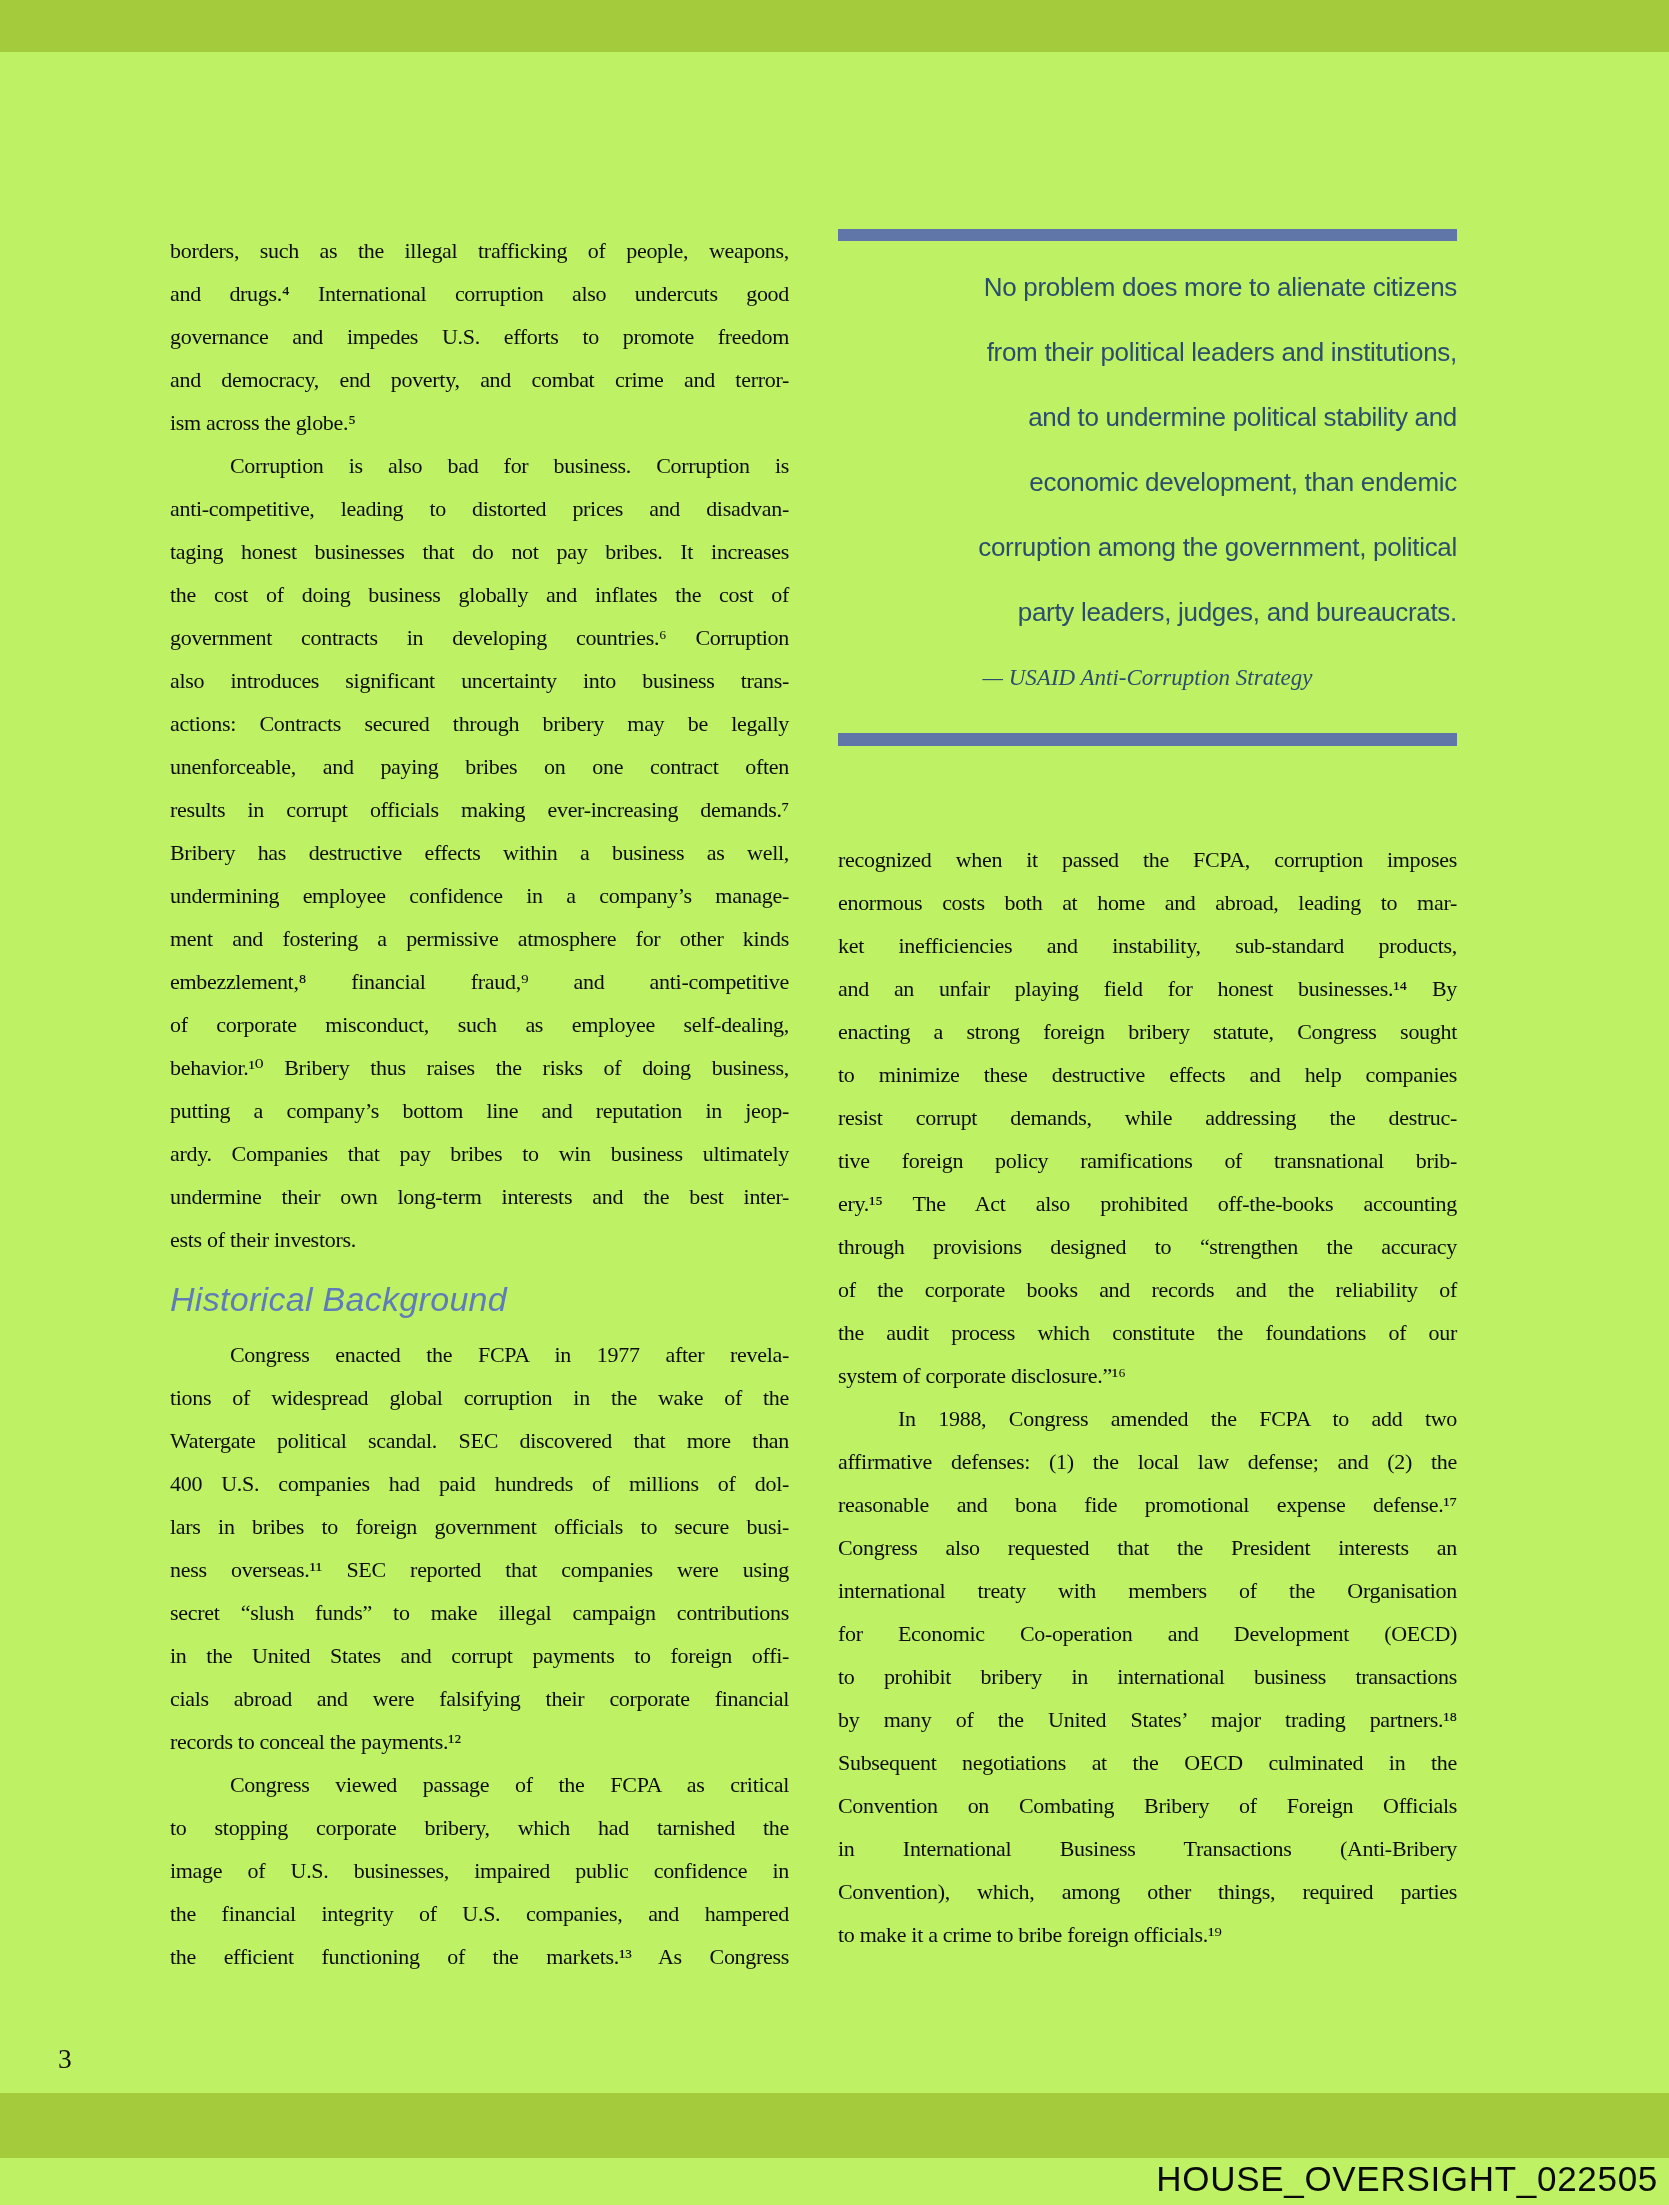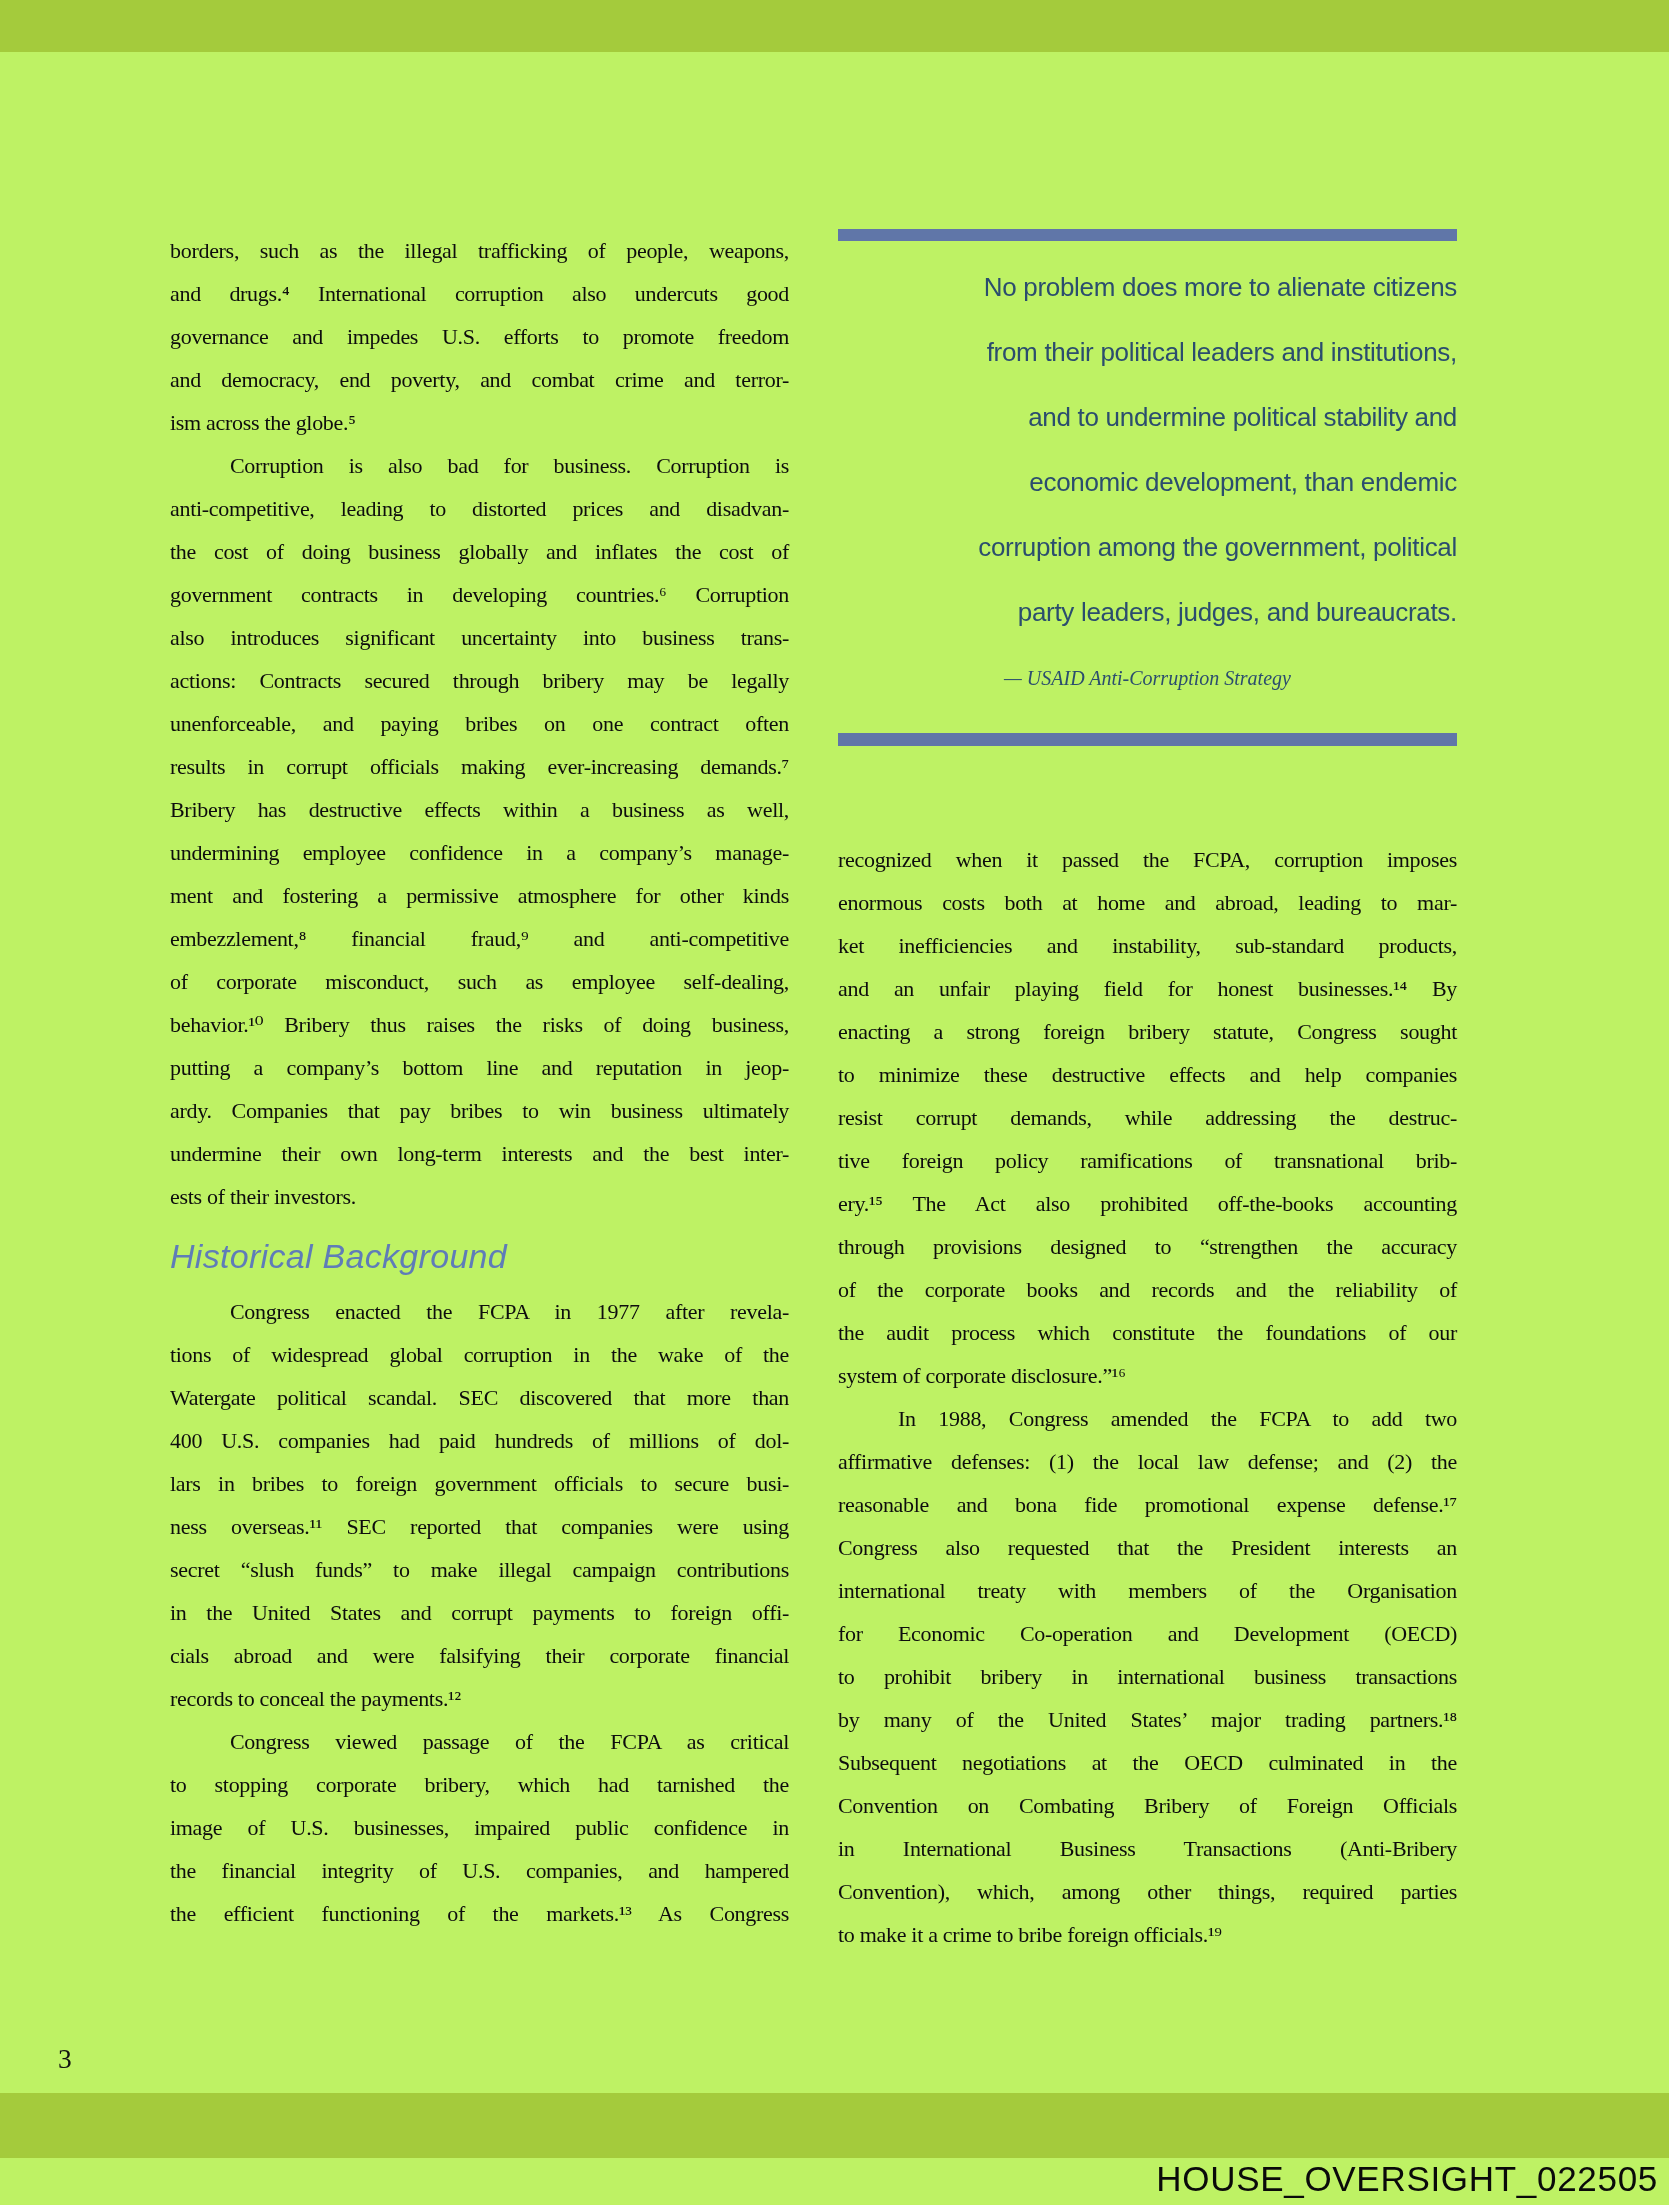--- a/index.html
+++ b/index.html
@@ -53,21 +53,21 @@
   #quote-lines{position:absolute;top:26px;left:0;width:619px;}
   .qline{
     font-family:"Liberation Sans","DejaVu Sans",sans-serif;
     font-size:26px;line-height:65px;letter-spacing:-0.3px;
     color:var(--qcolor);
     text-align:right;
   }
   #attribution{
     font-family:"Liberation Serif","DejaVu Serif",serif;
     font-style:italic;
-    font-size:20px;line-height:46px;
+    font-size:23px;line-height:46px;
     color:var(--qcolor);
     text-align:center;
     margin-top:9.8px;
   }
 
   #page-num{
     position:absolute;left:58px;top:2044px;
     font-size:27.5px;line-height:30px;color:#111111;
   }
   #stamp{
@@ -86,20 +86,21 @@
 
   <div class="col" id="left-col">
     <div>
         <div class="tline j">borders, such as the illegal trafficking of people, weapons,</div>
         <div class="tline j">and drugs.⁴ International corruption also undercuts good</div>
         <div class="tline j">governance and impedes U.S. efforts to promote freedom</div>
         <div class="tline j">and democracy, end poverty, and combat crime and terror-</div>
         <div class="tline jl">ism across the globe.⁵</div>
         <div class="tline ji">Corruption is also bad for business. Corruption is</div>
         <div class="tline j">anti-competitive, leading to distorted prices and disadvan-</div>
+        <div class="tline j">taging honest businesses that do not pay bribes. It increases</div>
         <div class="tline j">the cost of doing business globally and inflates the cost of</div>
         <div class="tline j">government contracts in developing countries.⁶ Corruption</div>
         <div class="tline j">also introduces significant uncertainty into business trans-</div>
         <div class="tline j">actions: Contracts secured through bribery may be legally</div>
         <div class="tline j">unenforceable, and paying bribes on one contract often</div>
         <div class="tline j">results in corrupt officials making ever-increasing demands.⁷</div>
         <div class="tline j">Bribery has destructive effects within a business as well,</div>
         <div class="tline j">undermining employee confidence in a company’s manage-</div>
         <div class="tline j">ment and fostering a permissive atmosphere for other kinds</div>
         <div class="tline j">embezzlement,⁸ financial fraud,⁹ and anti-competitive</div>

